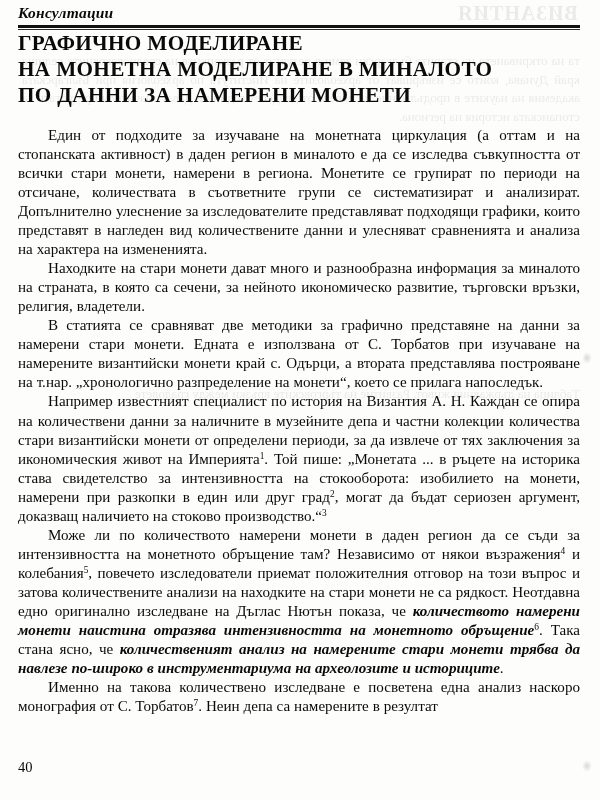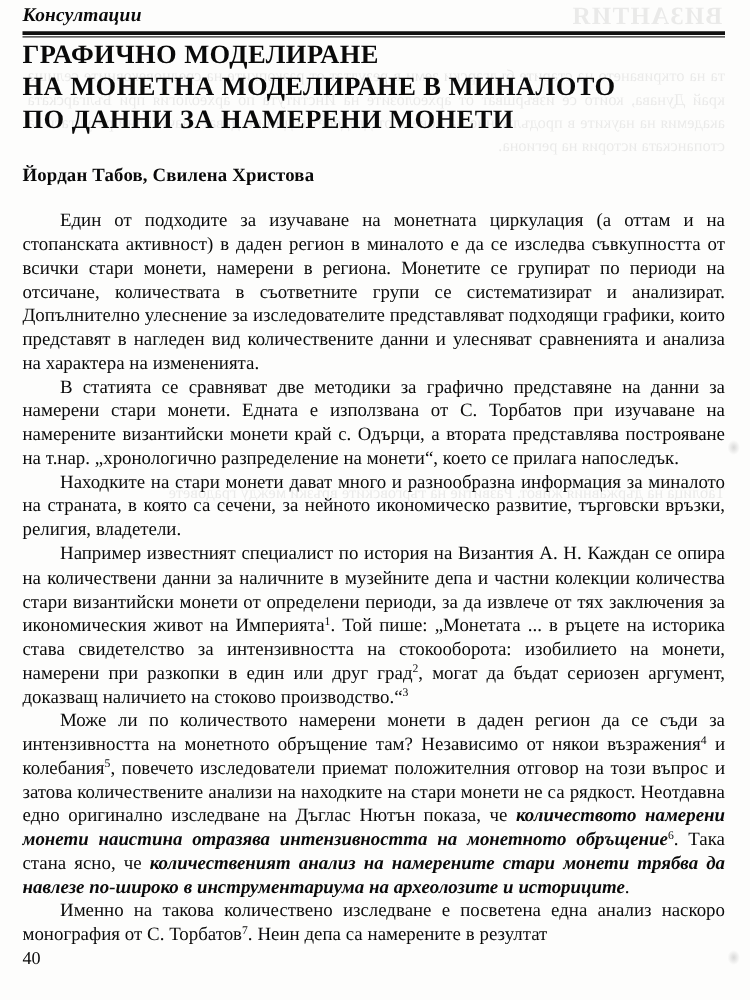--- a/index.html
+++ b/index.html
@@ -172,29 +172,28 @@
     <div class="running-head">Консултации</div>
     <div class="head-rule"></div>
     <div class="head-rule-thin"></div>
 
     <div class="title-block">
       <div class="title-line">ГРАФИЧНО МОДЕЛИРАНЕ</div>
       <div class="title-line">НА МОНЕТНА МОДЕЛИРАНЕ В МИНАЛОТО</div>
       <div class="title-line">ПО ДАННИ ЗА НАМЕРЕНИ МОНЕТИ</div>
     </div>
 
-    <div class="byline">Йордан Табов, Свилена Христова</div>
 
     <div class="body">
 
       <p class="para">Един от подходите за изучаване на монетната циркулация (а оттам и на стопанската активност) в даден регион в миналото е да се изследва съвкупността от всички стари монети, намерени в региона. Монетите се групират по периоди на отсичане, количествата в съответните групи се систематизират и анализират. Допълнително улеснение за изследователите представляват подходящи графики, които представят в нагледен вид количествените данни и улесняват сравненията и анализа на характера на измененията.</p>
 
+      <p class="para">Находките на стари монети дават много и разнообразна информация за миналото на страната, в която са сечени, за нейното икономическо развитие, търговски връзки, религия, владетели.</p>
+
       <p class="para">В статията се сравняват две методики за графично представяне на данни за намерени стари монети. Едната е използвана от С. Торбатов при изучаване на намерените византийски монети край с. Одърци, а втората представлява построяване на т.нар. „хронологично разпределение на монети“, което се прилага напоследък.</p>
-
-      <p class="para">Находките на стари монети дават много и разнообразна информация за миналото на страната, в която са сечени, за нейното икономическо развитие, търговски връзки, религия, владетели.</p>
 
       <p class="para"><span>Например известният специалист по история на Византия А. Н. Каждан се опира на количествени данни за наличните в музейните депа и частни колекции количества стари византийски монети от определени периоди, за да извлече от тях заключения за икономическия живот на Империята</span><sup>1</sup><span>. Той пише: „Монетата ... в ръцете на историка става свидетелство за интензивността на стокооборота: изобилието на монети, намерени при разкопки в един или друг град</span><sup>2</sup><span>, могат да бъдат сериозен аргумент, доказващ наличието на стоково производство.“</span><sup>3</sup></p>
 
       <p class="para"><span>Може ли по количеството намерени монети в даден регион да се съди за интензивността на монетното обръщение там? Независимо от някои възражения</span><sup>4</sup><span> и колебания</span><sup>5</sup><span>, повечето изследователи приемат положителния отговор на този въпрос и затова количествените анализи на находките на стари монети не са рядкост. Неотдавна едно оригинално изследване на Дъглас Нютън показа, че </span><span class="ital">количеството намерени монети наистина отразява интензивността на монетното обръщение</span><sup>6</sup><span>. Така стана ясно, че </span><span class="ital">количественият анализ на намерените стари монети трябва да навлезе по-широко в инструментариума на археолозите и историците</span><span>.</span></p>
 
       <p class="para"><span>Именно на такова количествено изследване е посветена една анализ наскоро монография от С. Торбатов</span><sup>7</sup><span>. Неин депа са намерените в резултат</span></p>
 
     </div>
   </div>
 

